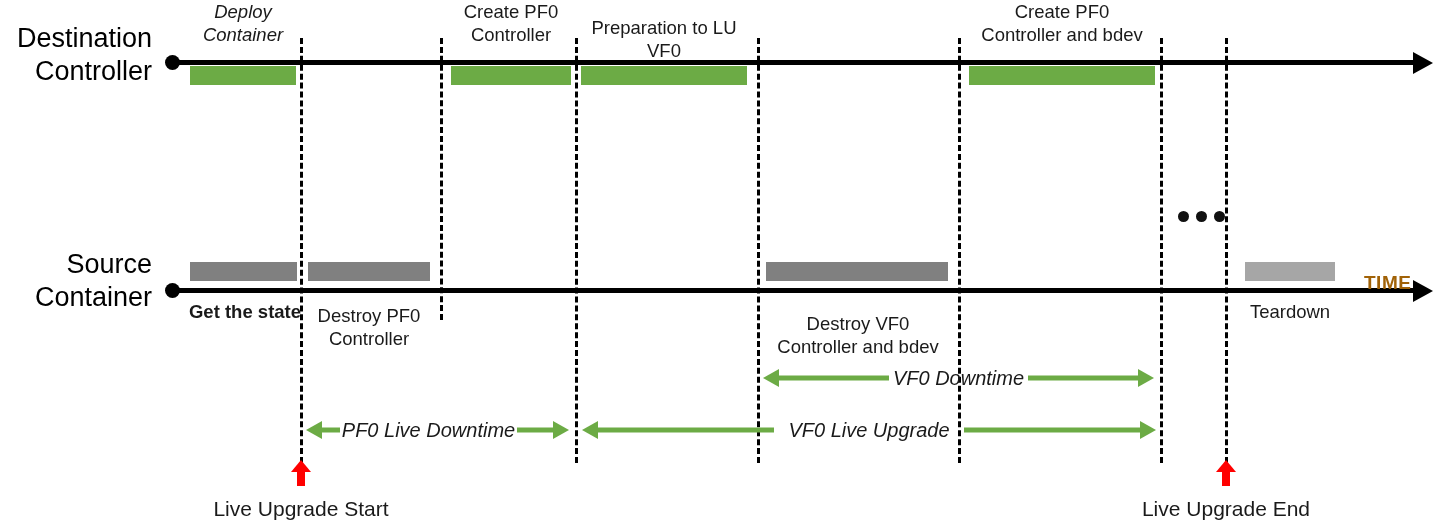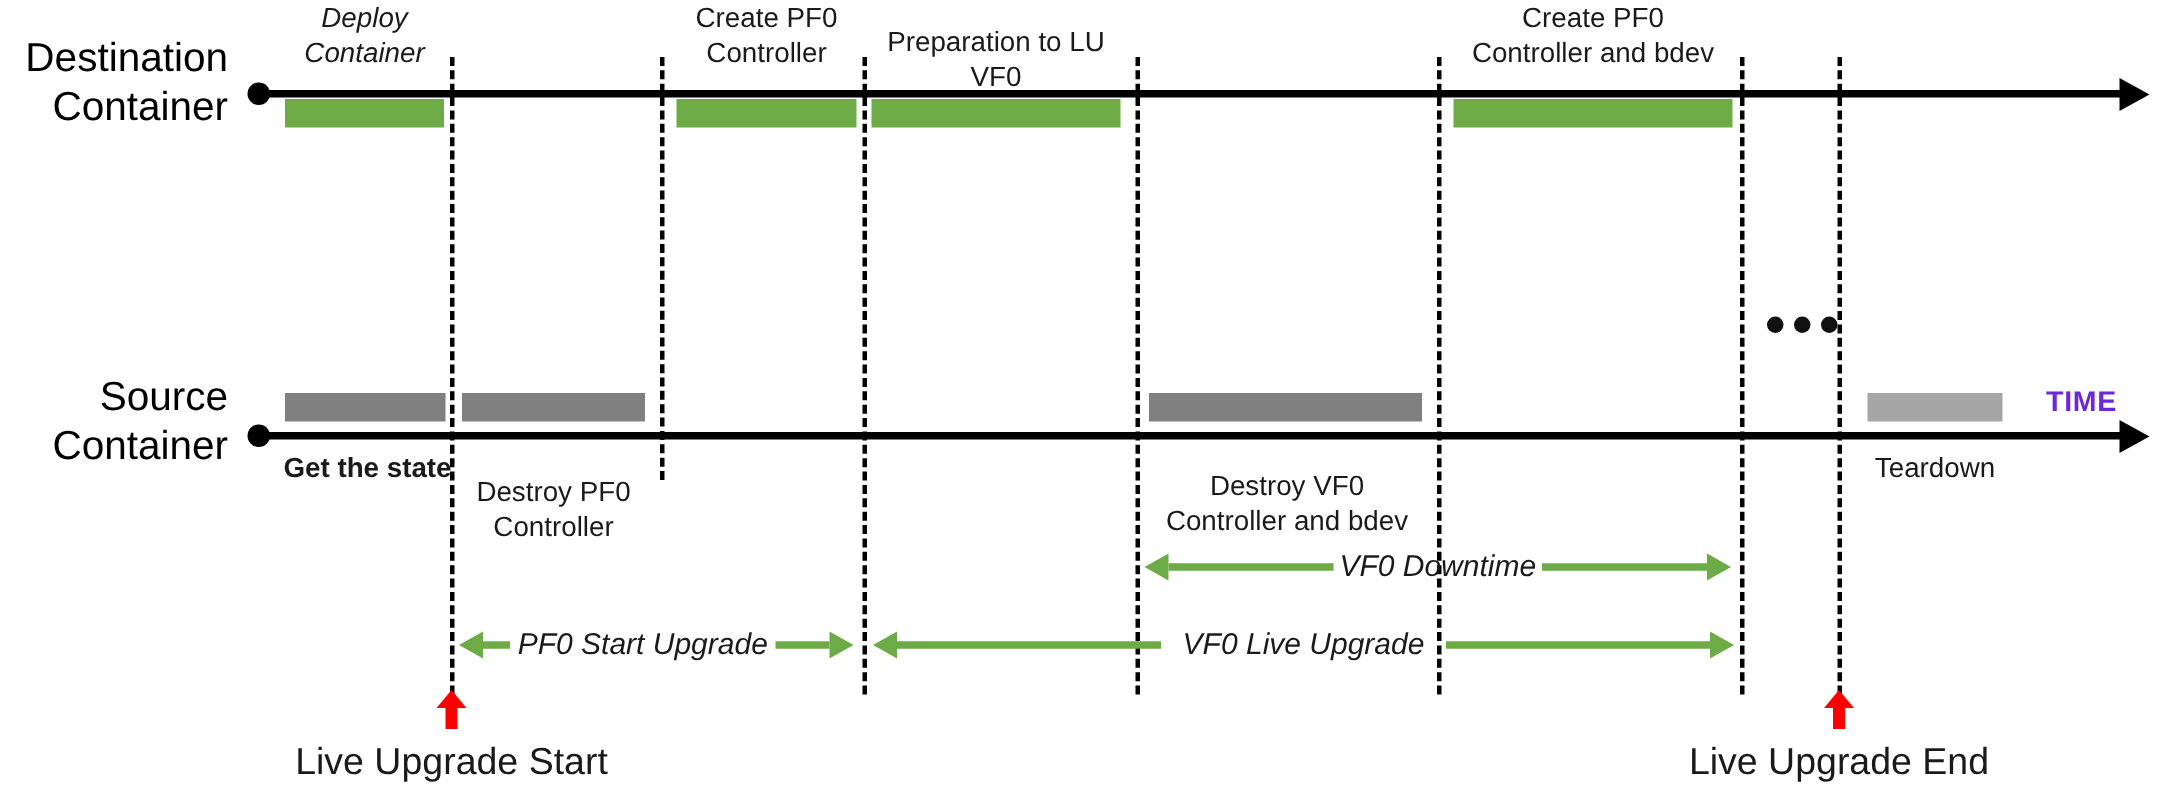--- a/index.html
+++ b/index.html
@@ -134,21 +134,21 @@
     position: absolute;
     left: 0;
     top: 0;
     width: 0; height: 0;
     border-left: 10px solid transparent;
     border-right: 10px solid transparent;
     border-bottom: 12px solid #ff0000;
   }
   .marker-label {
     position: absolute;
-    font-size: 25px;
+    font-size: 21px;
     line-height: 23px;
     text-align: center;
     color: #1a1a1a;
     white-space: nowrap;
   }
 
   
   .ellipsis {
     position: absolute;
     display: flex;
@@ -160,31 +160,32 @@
     height: 11px;
     border-radius: 50%;
     background: #111111;
   }
 
   
   .time-label {
     position: absolute;
     font-size: 19px;
     font-weight: bold;
-    color: #6d28d9;
+    color: #a16207;
     letter-spacing: 0.5px;
+    margin-top: 14px;
   }
 </style>
 </head>
 <body>
 
 <div id="diagram">
 
   <div class="row-label" style="left:0px; top:22px; width:152px;">Destination
-Container</div>
+Controller</div>
 
   <div class="axis-line" style="left:170px; top:60px; width:1245px;"></div>
   <div class="axis-dot" style="left:165px; top:55px;"></div>
   <div class="axis-arrow" style="left:1413px; top:51.5px;"></div>
 
   <div class="bar" style="left:190px; top:66px; width:106px; background:#6cab45;"></div>
   <div class="caption" style="left:163px; top:0px; width:160px;font-style:italic;">Deploy
 Container</div>
 
   <div class="bar" style="left:451px; top:66px; width:120px; background:#6cab45;"></div>
@@ -203,21 +204,21 @@
 Container</div>
 
   <div class="axis-line" style="left:170px; top:288px; width:1245px;"></div>
   <div class="axis-dot" style="left:165px; top:283px;"></div>
   <div class="axis-arrow" style="left:1413px; top:279.5px;"></div>
 
   <div class="bar" style="left:190px; top:262px; width:107px; background:#808080;"></div>
   <div class="caption" style="left:165px; top:300px; width:160px;font-weight:bold;">Get the state</div>
 
   <div class="bar" style="left:308px; top:262px; width:122px; background:#808080;"></div>
-  <div class="caption" style="left:290px; top:316px; width:158px;">Destroy PF0
+  <div class="caption" style="left:290px; top:304px; width:158px;">Destroy PF0
 Controller</div>
 
   <div class="bar" style="left:766px; top:262px; width:182px; background:#808080;"></div>
   <div class="caption" style="left:748px; top:312px; width:220px;">Destroy VF0
 Controller and bdev</div>
 
   <div class="bar" style="left:1245px; top:262px; width:90px; background:#a6a6a6;"></div>
   <div class="caption" style="left:1230px; top:300px; width:120px;">Teardown</div>
 
   <div class="time-label" style="left:1364px; top:258px;">TIME</div>
@@ -240,21 +241,21 @@
     <div class="m-head-left" style="left:6px;"></div>
     <div class="m-shaft" style="left:22px; width:110px;"></div>
     <div class="m-label" style="left:132px; width:139px;">VF0 Downtime</div>
     <div class="m-shaft" style="left:271px; width:110px;"></div>
     <div class="m-head-right" style="left:381px;"></div>
   </div>
 
   <div class="measure" style="left:300px; top:417px; width:275px;">
     <div class="m-head-left" style="left:6px;"></div>
     <div class="m-shaft" style="left:22px; width:18px;"></div>
-    <div class="m-label" style="left:40px; width:177px;">PF0 Start Upgrade</div>
+    <div class="m-label" style="left:40px; width:177px;">PF0 Live Downtime</div>
     <div class="m-shaft" style="left:217px; width:36px;"></div>
     <div class="m-head-right" style="left:253px;"></div>
   </div>
 
   <div class="measure" style="left:578px; top:417px; width:582px;">
     <div class="m-head-left" style="left:4px;"></div>
     <div class="m-shaft" style="left:20px; width:176px;"></div>
     <div class="m-label" style="left:196px; width:190px;">VF0 Live Upgrade</div>
     <div class="m-shaft" style="left:386px; width:176px;"></div>
     <div class="m-head-right" style="left:562px;"></div>

